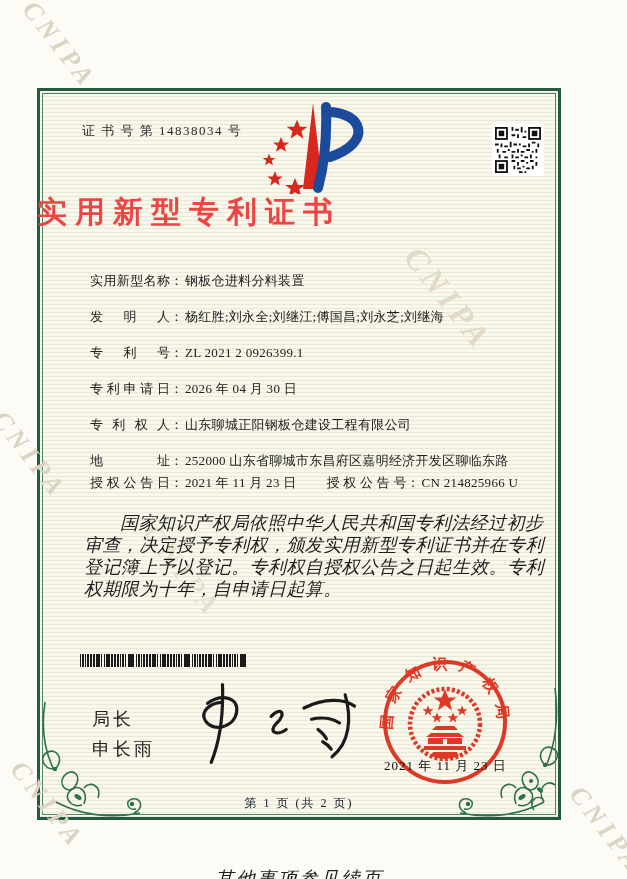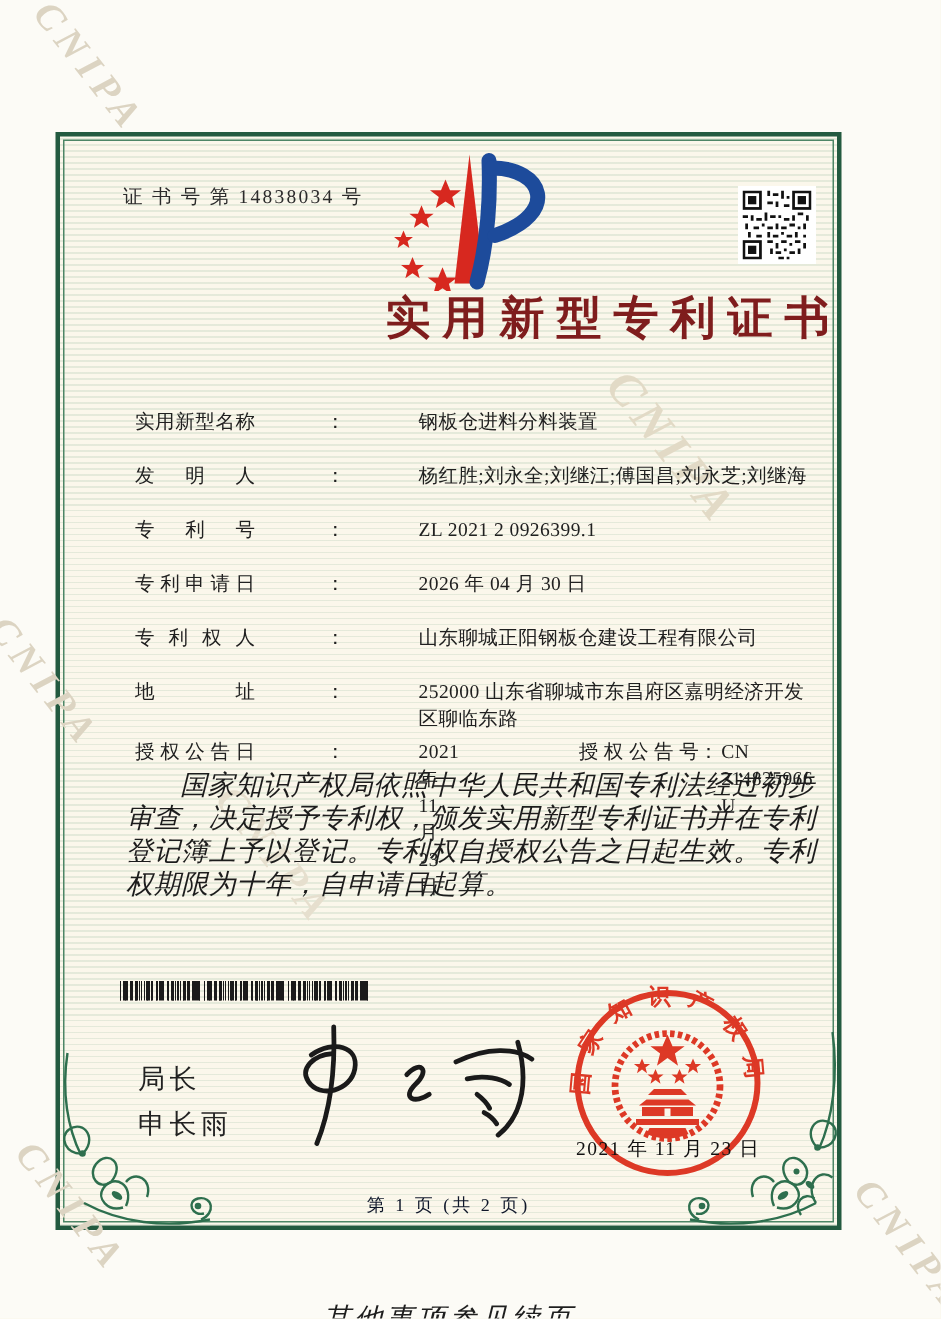--- a/index.html
+++ b/index.html
@@ -42,27 +42,27 @@
     pointer-events:none;
   }
 
   .abs{position:absolute;z-index:3;}
 
   .cert-no{
     left:82px;top:122px;font-size:13px;color:#2b2b2b;letter-spacing:1.5px;
   }
 
   .title{
-    left:37px;top:192px;width:524px;text-align:right;
-    font-size:30px;font-weight:bold;color:#7f1d1d;letter-spacing:8px;
+    left:37px;top:192px;width:524px;text-align:left;
+    font-size:30px;font-weight:bold;color:#ef4444;letter-spacing:8px;
   }
 
   
   .fields{left:90px;top:272px;width:452px;font-size:13px;color:#202020;}
-  .field-row{display:flex;align-items:flex-start;line-height:18px;margin-top:18px;gap:47px;}
+  .field-row{display:flex;align-items:flex-start;line-height:18px;margin-top:18px;}
   .field-row:first-child{margin-top:0;}
   .field-row.tight{margin-top:4px;}
   .flabel{
     display:inline-block;width:80px;flex:0 0 80px;
     text-align:justify;text-align-last:justify;
   }
   .fcolon{flex:0 0 auto;margin-right:2px;}
   .fvalue{letter-spacing:.3px;}
   .pair2{margin-left:30px;display:flex;}
 

